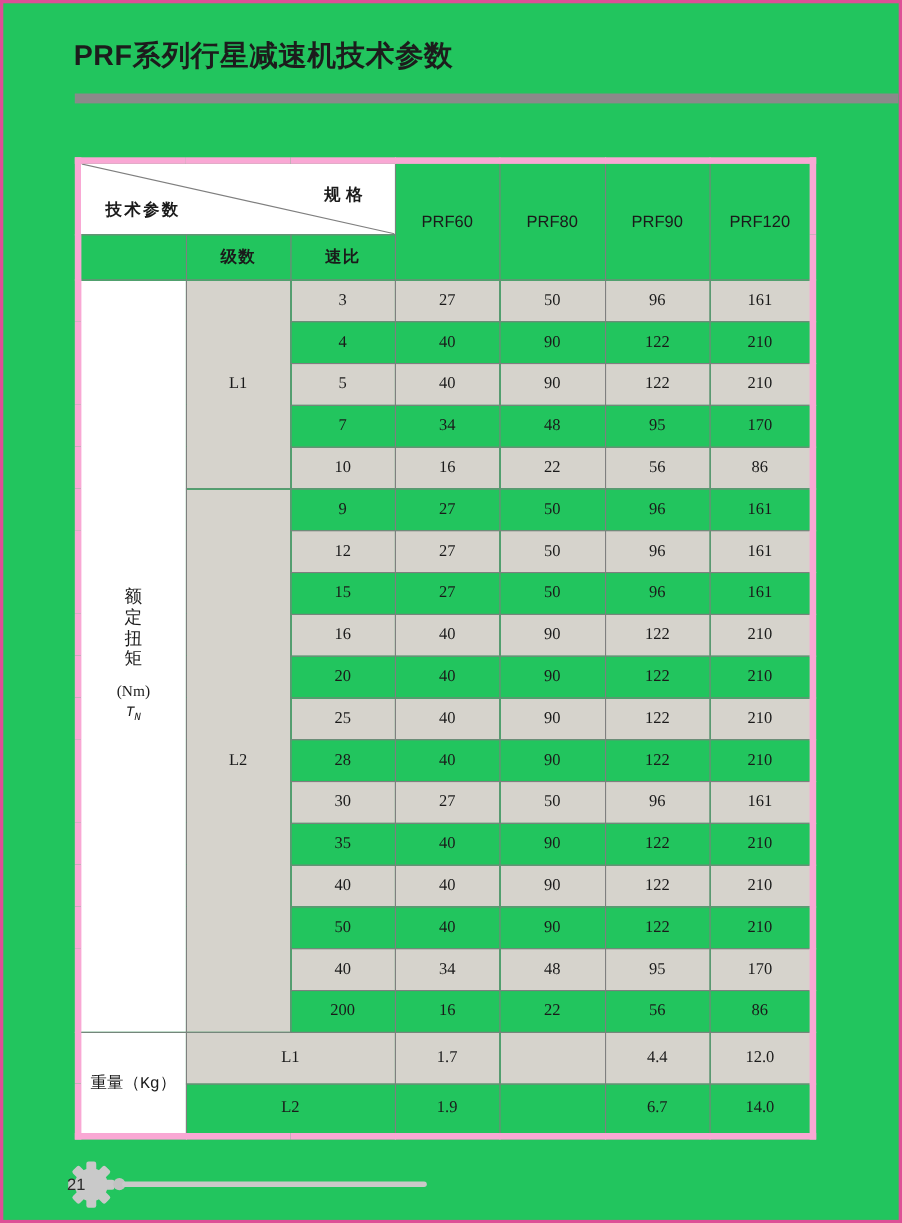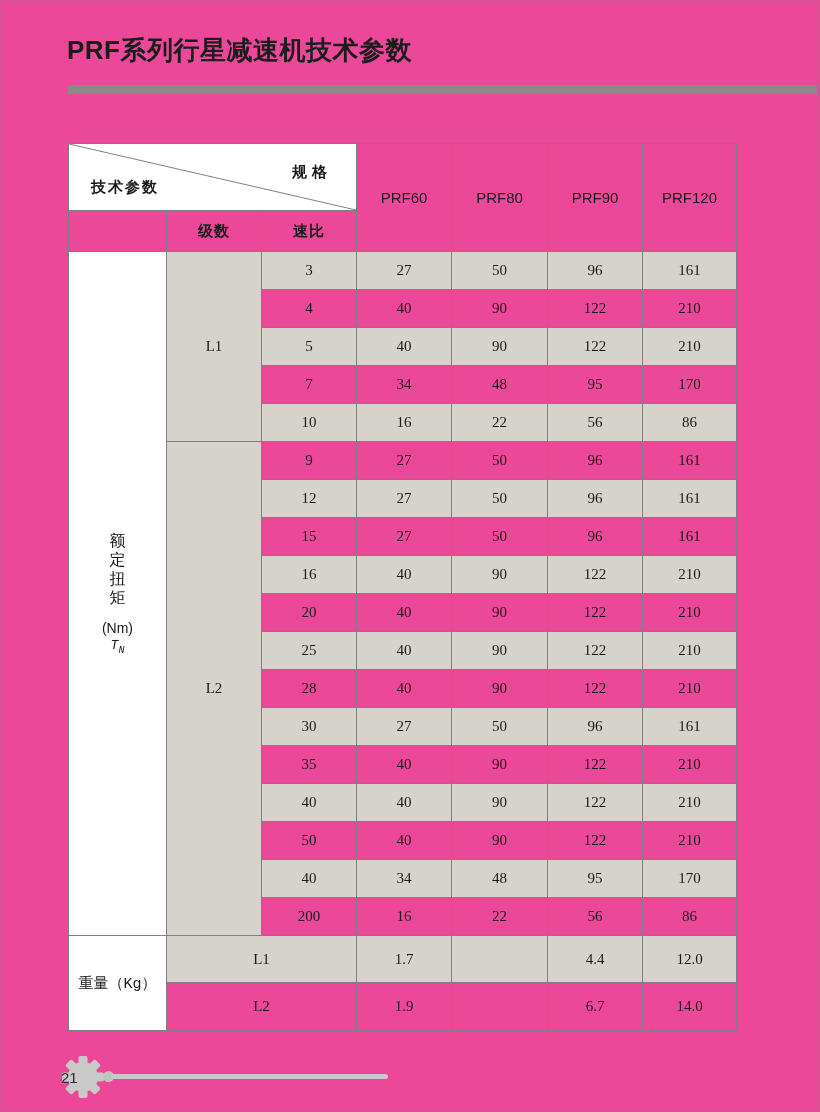--- a/index.html
+++ b/index.html
@@ -1,39 +1,39 @@
 <!DOCTYPE html>
 <html><head>
 <meta charset="utf-8">
 <style>
   html,body { margin:0; padding:0; background:#ffffff; }
   .page {
     position:relative;
     width:820px; height:1112px;
     box-sizing:border-box;
-    background:#ec4899;
+    background:#22c55e;
     border:3px solid #dd4f96;
     overflow:hidden;
     font-family:"Liberation Sans","DejaVu Sans",sans-serif;
   }
   .doc-title {
     position:absolute; left:64px; top:30px;
     font-family:"Liberation Sans","DejaVu Sans",sans-serif;
     font-weight:bold; font-size:26px; color:#1c1c1c;
     letter-spacing:0.5px; white-space:nowrap;
   }
   .accent-bar {
     position:absolute; left:65px; right:0; top:82px; height:9px;
     background:#8a8a8a;
   }
   table.spec-table {
     position:absolute; left:65px; top:140px;
     width:668px;
     border-collapse:collapse; table-layout:fixed;
-    border:1px solid #f9a8d4;
+    border:6px solid #f9a8d4;
   }
   .spec-table td, .spec-table th {
     border:1px solid #7f7f7f;
     text-align:center; vertical-align:middle;
     padding:0; color:#1a1a1a;
     overflow:hidden;
   }
   .col-h {
     font-family:"Liberation Sans","DejaVu Sans",sans-serif;
     font-weight:normal; font-size:15px;
@@ -63,21 +63,21 @@
   .corner-param {
     position:absolute; bottom:13px; left:22px;
     font-weight:bold; font-size:15px; letter-spacing:2px;
   }
   .torque-wrap { display:flex; flex-direction:column; align-items:center; }
   .torque-char {
     font-family:"Liberation Serif","DejaVu Serif",serif;
     font-size:16px; line-height:19px;
   }
   .torque-unit {
-    font-family:Liberation Sans, sans-serif;
+    font-family:Liberation Serif, serif;
     font-size:14px; margin-top:13px;
   }
   .torque-symbol {
     font-family:Liberation Mono, monospace;
     font-size:13px; margin-top:2px; font-style:italic;
   }
   .torque-symbol sub { font-size:10px; font-style:italic; }
   .gear-badge {
     position:absolute; left:58px; top:1052px;
     width:44px; height:44px;

